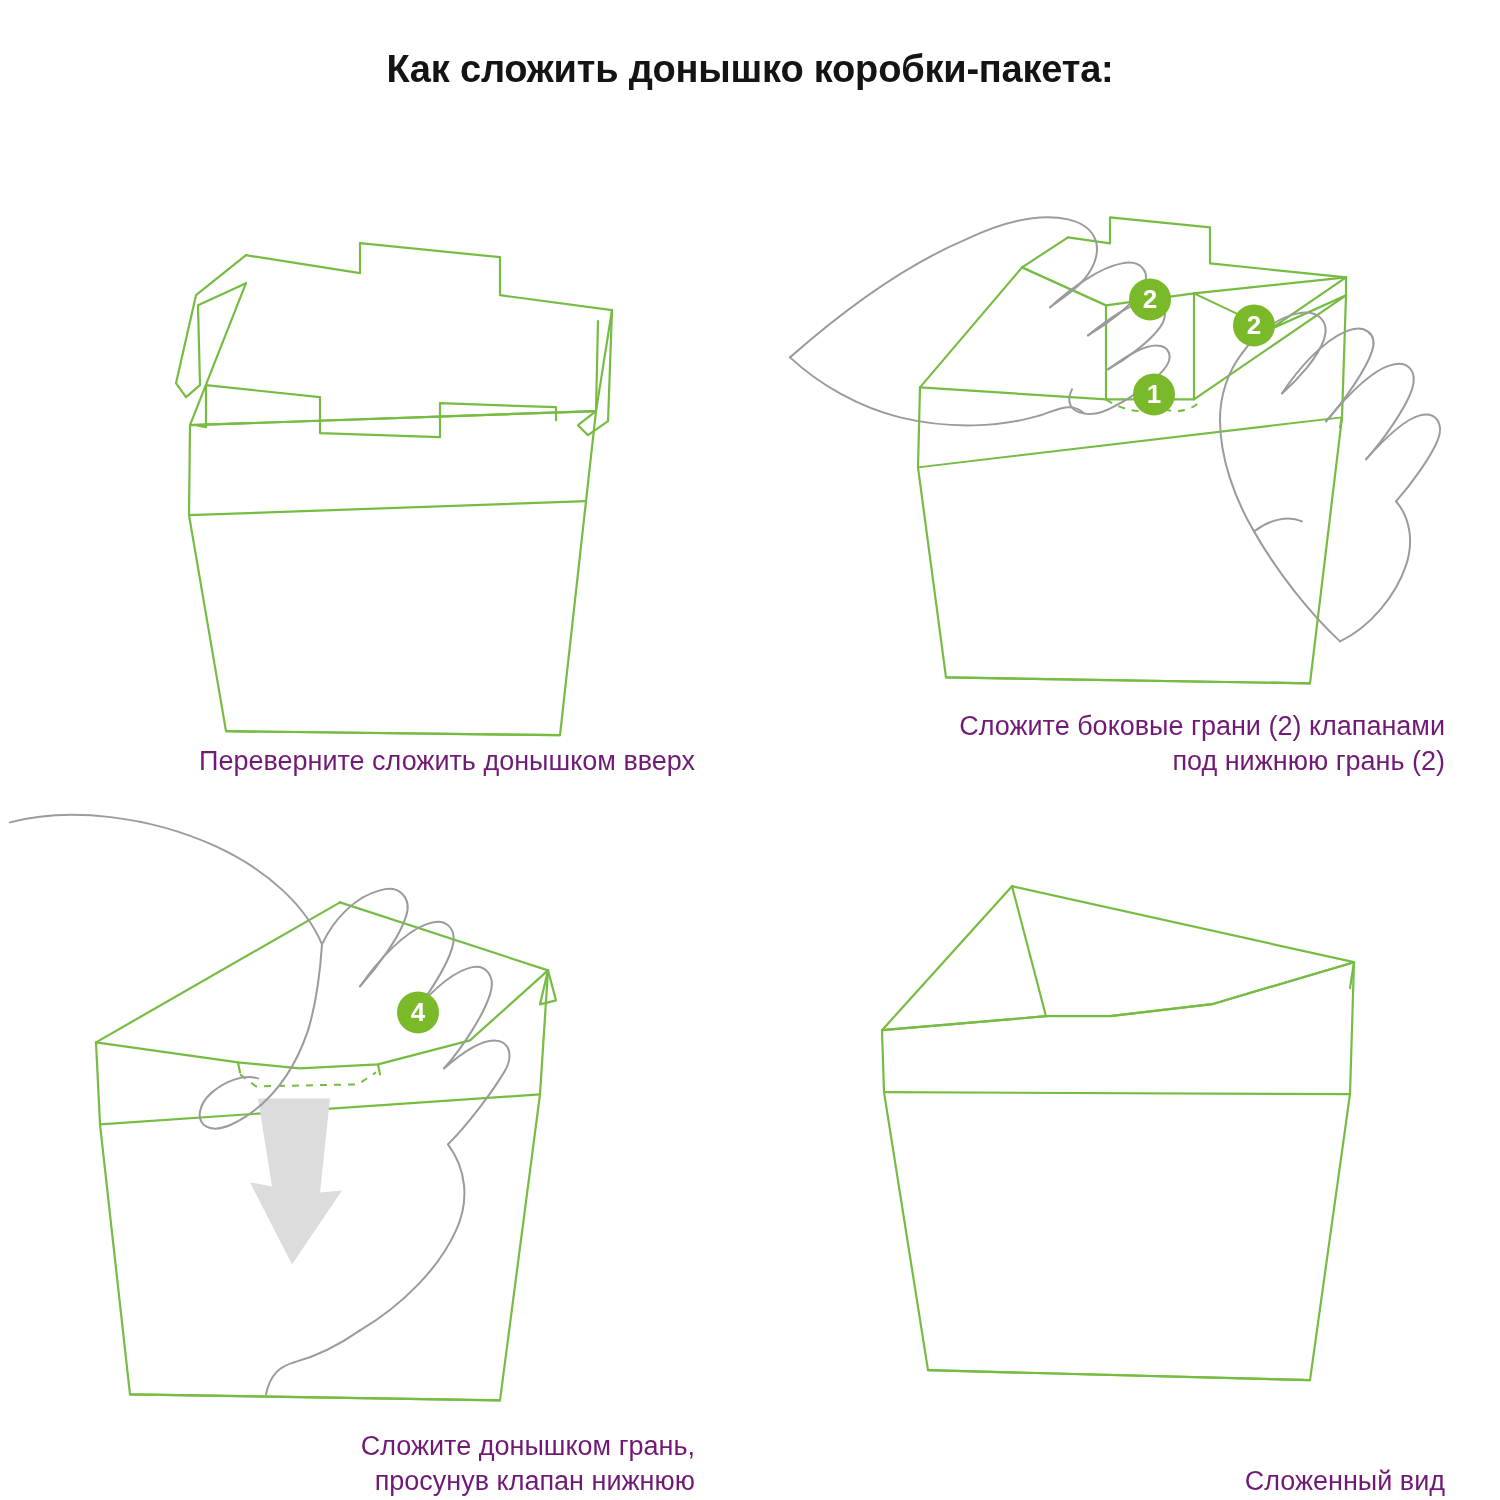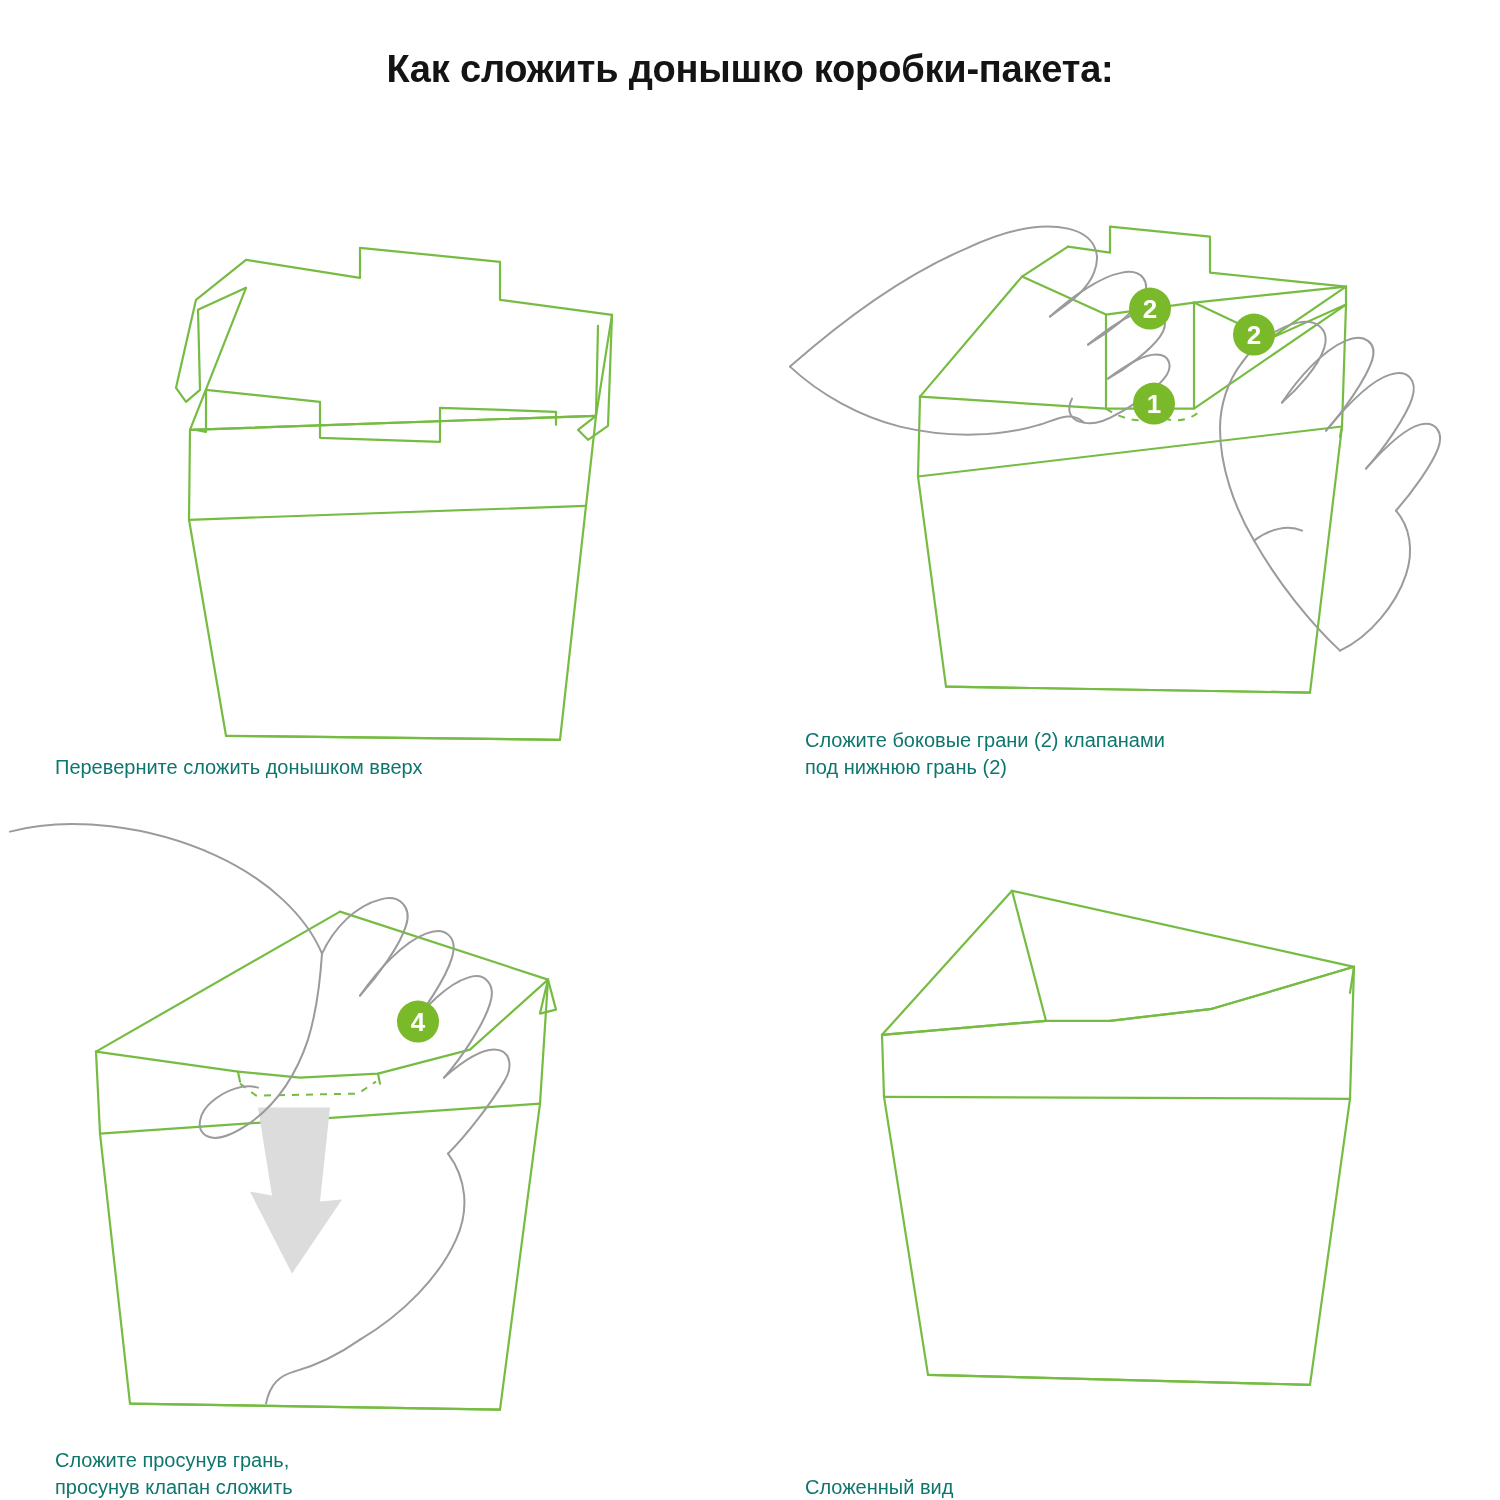--- a/index.html
+++ b/index.html
@@ -53,24 +53,24 @@
     flex: 1 1 auto;
     display: block;
   }
   .art svg {
     display: block;
     width: 100%;
     height: 100%;
   }
   .caption {
     width: 640px;
-    text-align: left;
-    font-size: 20px;
+    text-align: right;
+    font-size: 27px;
     line-height: 1.32;
-    color: #0f766e;
+    color: #701a75;
     padding-top: 4px;
   }
   .cap2 { margin-top: -4px; }
   .badge-text {
     font-family: "Liberation Sans", sans-serif;
     font-size: 26px;
     font-weight: bold;
     fill: #ffffff;
   }
 </style>
@@ -215,22 +215,22 @@
             <path d="M252 318 C 232 332 216 338 206 332 C 196 326 198 310 212 298 C 226 286 244 280 258 284"></path>
             <path d="M360 536 C 340 550 316 562 294 568"></path>
             <path d="M294 568 C 280 572 270 580 266 600"></path>
           </g>
 
           <circle cx="418" cy="218" r="21" fill="#7ab929"></circle>
           <text class="badge-text" x="418" y="227" text-anchor="middle">4</text>
         </svg>
       </div>
       <div class="caption cap2">
-        <span>Сложите просунув грань,</span><br>
-        <span>просунув клапан сложить</span>
+        <span>Сложите донышком грань,</span><br>
+        <span>просунув клапан нижнюю</span>
       </div>
     </div>
 
     <div class="cell">
       <div class="art">
         <svg viewBox="0 0 750 620" xmlns="http://www.w3.org/2000/svg">
           <g fill="none" stroke="#76bc43" stroke-width="2.2" stroke-linejoin="round" stroke-linecap="round">
 
             <path d="M262 76 L604 152"></path>
             <path d="M262 76 L132 220"></path>

